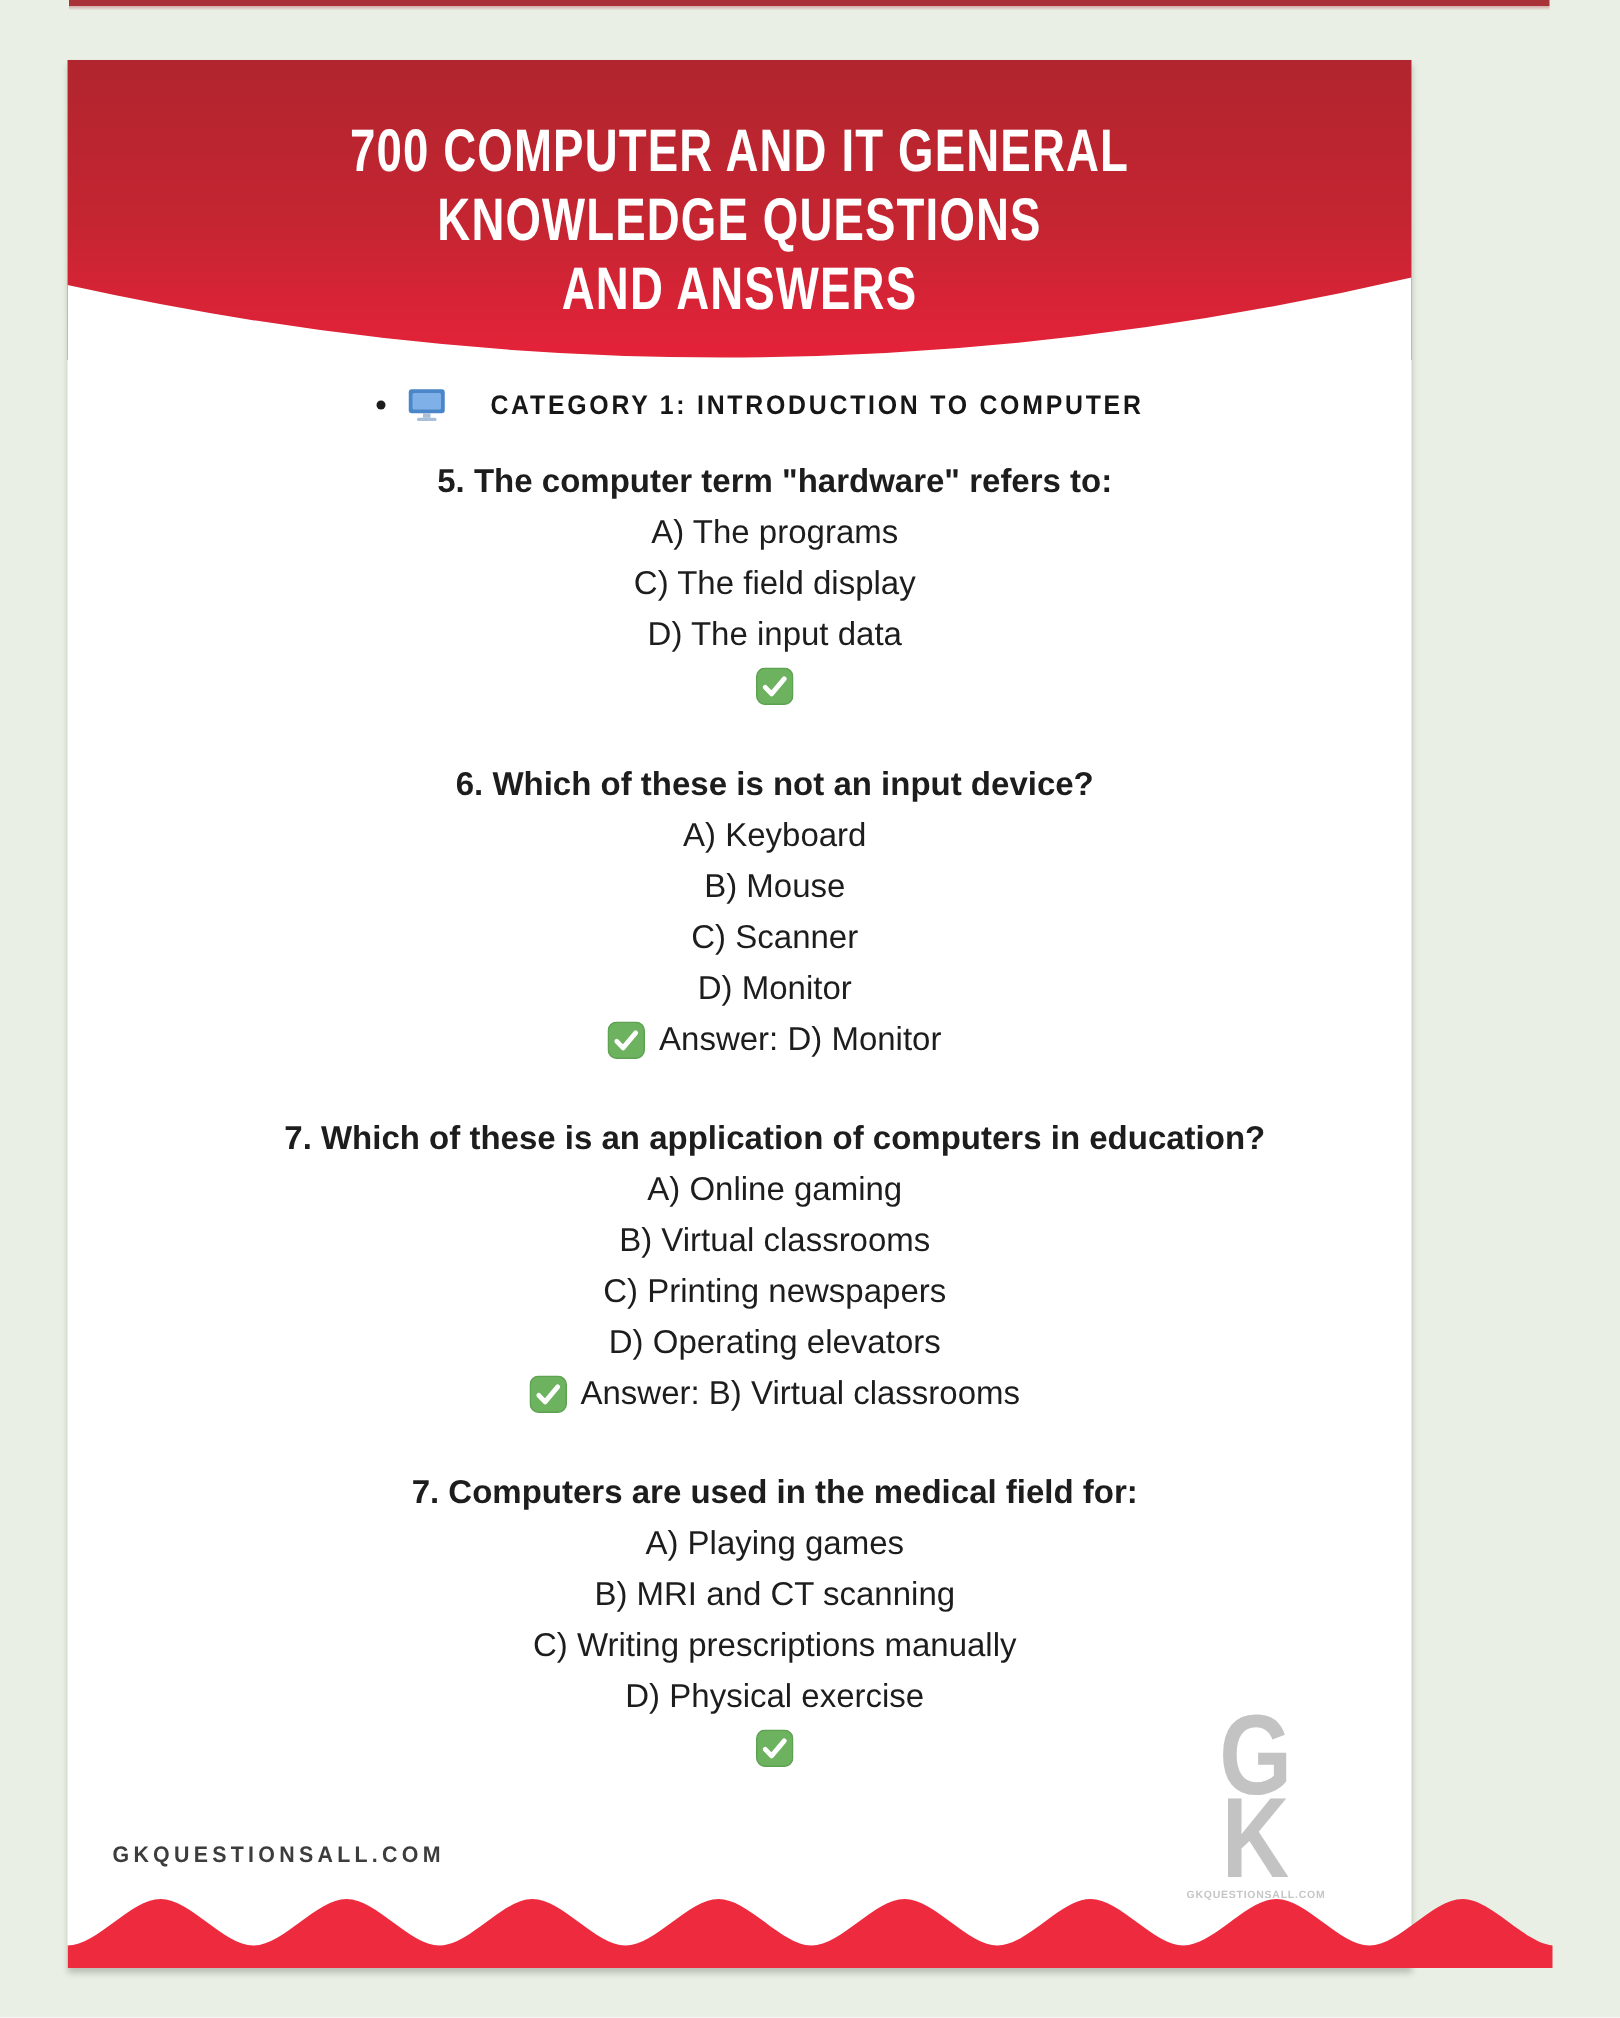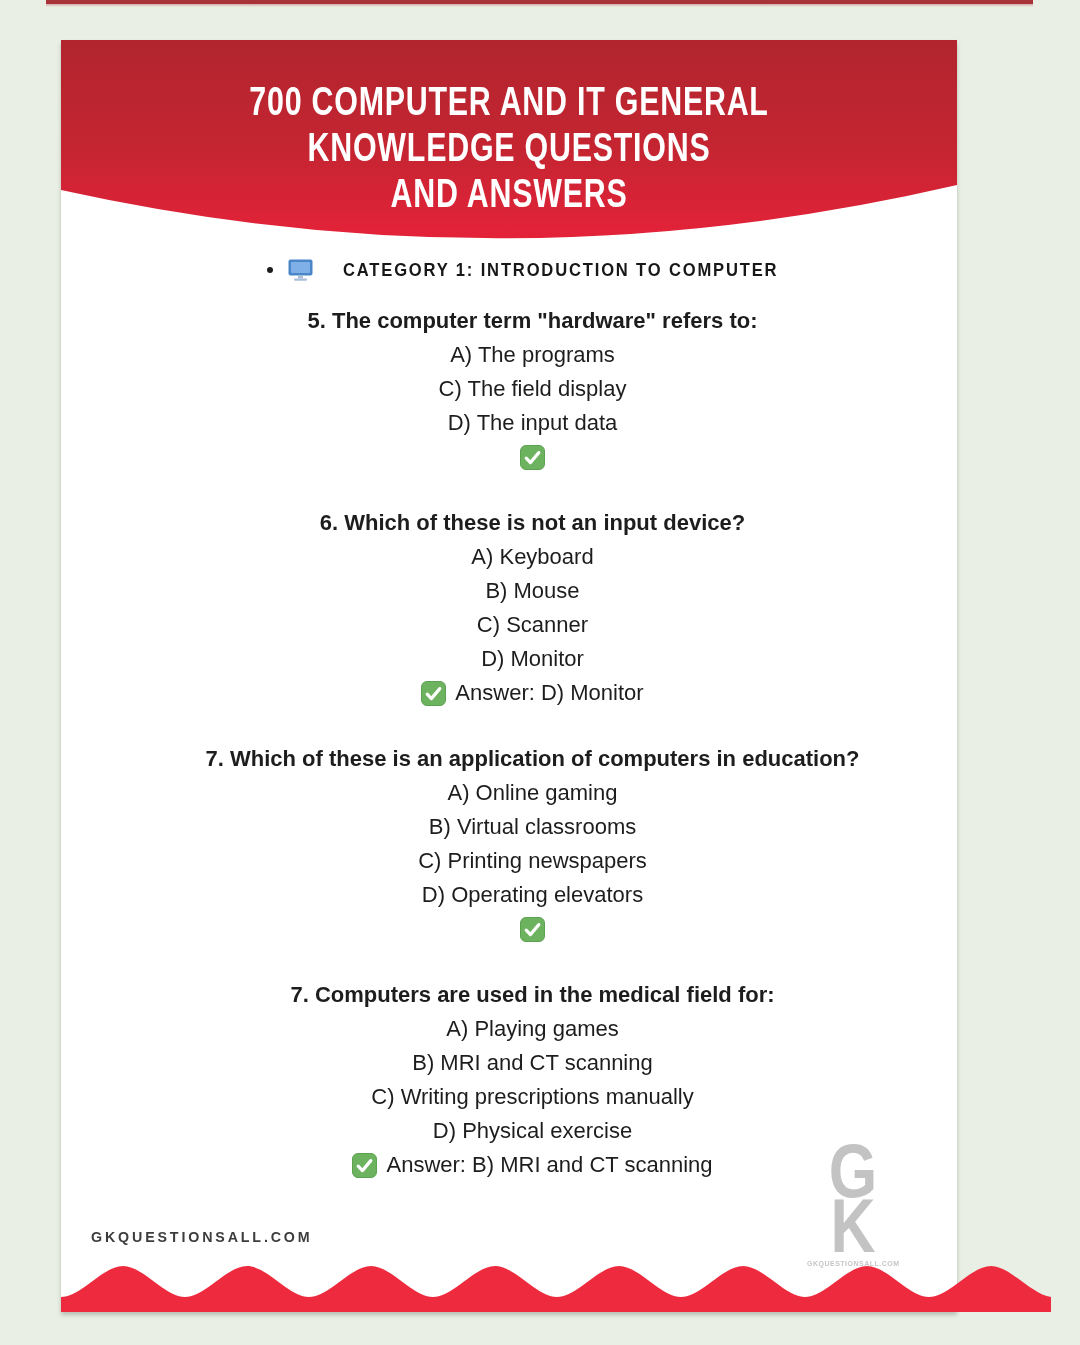--- a/index.html
+++ b/index.html
@@ -15,21 +15,20 @@
     background:#a93138;
   }
   .top-bar-fade{
     position:absolute;left:46px;top:4px;width:987px;height:3px;
     background:linear-gradient(180deg,rgba(187,90,98,.45),rgba(233,239,228,0));
   }
   .page{
     position:absolute;left:45px;top:40px;width:896px;height:1272px;
     background:#ffffff;
     box-shadow:0 3px 4px rgba(60,70,55,.28);
-    margin-left:16px;
   }
   
   .header{
     position:absolute;top:0;left:0;width:100%;height:200px;
     background:linear-gradient(180deg,#b1252e 0%,#c52531 55%,#e52239 100%);
   }
   .header-curve{
     position:absolute;bottom:-1px;left:0;width:100%;height:66px;display:block;
   }
   .title{
@@ -164,35 +163,35 @@
         <p class="q-line q-heading">7. Which of these is an application of computers in education?</p>
         <p class="q-line">A) Online gaming</p>
         <p class="q-line">B) Virtual classrooms</p>
         <p class="q-line">C) Printing newspapers</p>
         <p class="q-line">D) Operating elevators</p>
         <div class="answer-line">
           <svg class="check-icon" width="25" height="25" viewBox="0 0 25 25">
             <rect x="0.5" y="0.5" width="24" height="24" rx="5.5" fill="#6db25f" stroke="#5ca250" stroke-width="1"></rect>
             <path d="M6.2 13.2 L10.4 17.6 L18.8 7.6" fill="none" stroke="#ffffff" stroke-width="3.2" stroke-linecap="round" stroke-linejoin="round"></path>
           </svg>
+          <span>Answer: B) Virtual classrooms</span>
         </div>
       </div>
 
       <div class="question">
         <p class="q-line q-heading">7. Computers are used in the medical field for:</p>
         <p class="q-line">A) Playing games</p>
         <p class="q-line">B) MRI and CT scanning</p>
         <p class="q-line">C) Writing prescriptions manually</p>
         <p class="q-line">D) Physical exercise</p>
         <div class="answer-line">
           <svg class="check-icon" width="25" height="25" viewBox="0 0 25 25">
             <rect x="0.5" y="0.5" width="24" height="24" rx="5.5" fill="#6db25f" stroke="#5ca250" stroke-width="1"></rect>
             <path d="M6.2 13.2 L10.4 17.6 L18.8 7.6" fill="none" stroke="#ffffff" stroke-width="3.2" stroke-linecap="round" stroke-linejoin="round"></path>
           </svg>
-          <span>Answer: B) MRI and CT scanning</span>
         </div>
       </div>
 
     </div>
   </div>
 
   <div class="site-footer">GKQUESTIONSALL.COM</div>
 
   <div class="gk-logo">
     <div class="logo-letter">G</div>

